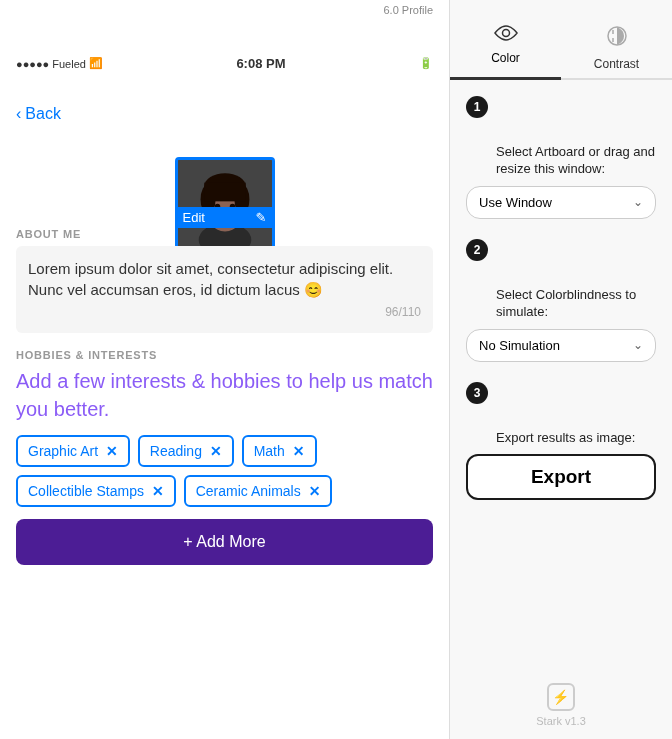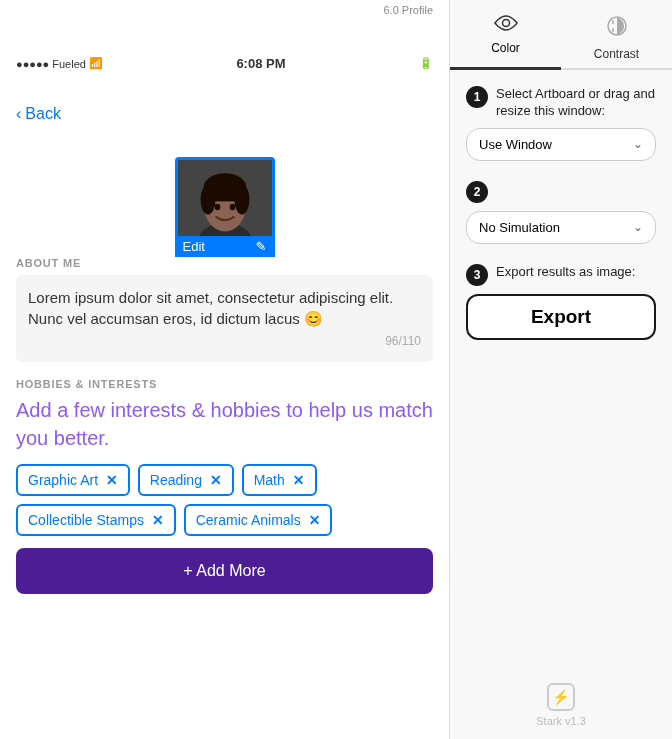--- a/index.html
+++ b/index.html
@@ -81,21 +81,21 @@
       align-items: center;
       padding: 0 16px;
       flex: 1;
       overflow-y: auto;
     }
 
     
     .avatar-container {
       position: relative;
       width: 100px;
-      height: 100px;
+      height: 71px;
       margin-bottom: 0;
     }
     .avatar-img {
       width: 100px;
       height: 100px;
       border: 3px solid #007AFF;
       border-radius: 4px;
       overflow: hidden;
       background: #555;
       display: flex;
@@ -220,21 +220,21 @@
     .tab-bar {
       display: flex;
       border-bottom: 2px solid #ddd;
       background: #f8f8f8;
     }
     .tab {
       flex: 1;
       display: flex;
       flex-direction: column;
       align-items: center;
-      padding: 14px 6px 6px;
+      padding: 24px 6px 6px;
       cursor: pointer;
       font-size: 12px;
       color: #333;
       gap: 4px;
       border-bottom: 3px solid transparent;
       margin-bottom: -2px;
     }
     .tab.active {
       border-bottom: 3px solid #333;
       color: #000;
@@ -273,20 +273,21 @@
       display: flex;
       align-items: center;
       justify-content: center;
       flex-shrink: 0;
     }
     .step-text {
       font-size: 13px;
       color: #222;
       line-height: 1.3;
       font-weight: 500;
+      margin-top: 48px;
     }
 
     .select-box {
       border: 1px solid #ccc;
       border-radius: 14px;
       background: white;
       padding: 8px 12px;
       font-size: 13px;
       display: flex;
       justify-content: space-between;
@@ -468,20 +469,21 @@
         <span>Use Window</span>
         <span class="select-arrow">⌄</span>
       </div>
     </div>
 
     <div class="step-row">
       <div class="step-header">
         <div class="step-circle">
           <span>2</span>
         </div>
+        <div class="step-text">Select Colorblindness to simulate:</div>
       </div>
       <div class="select-box">
         <span>No Simulation</span>
         <span class="select-arrow">⌄</span>
       </div>
     </div>
 
     <div class="step-row">
       <div class="step-header">
         <div class="step-circle">

